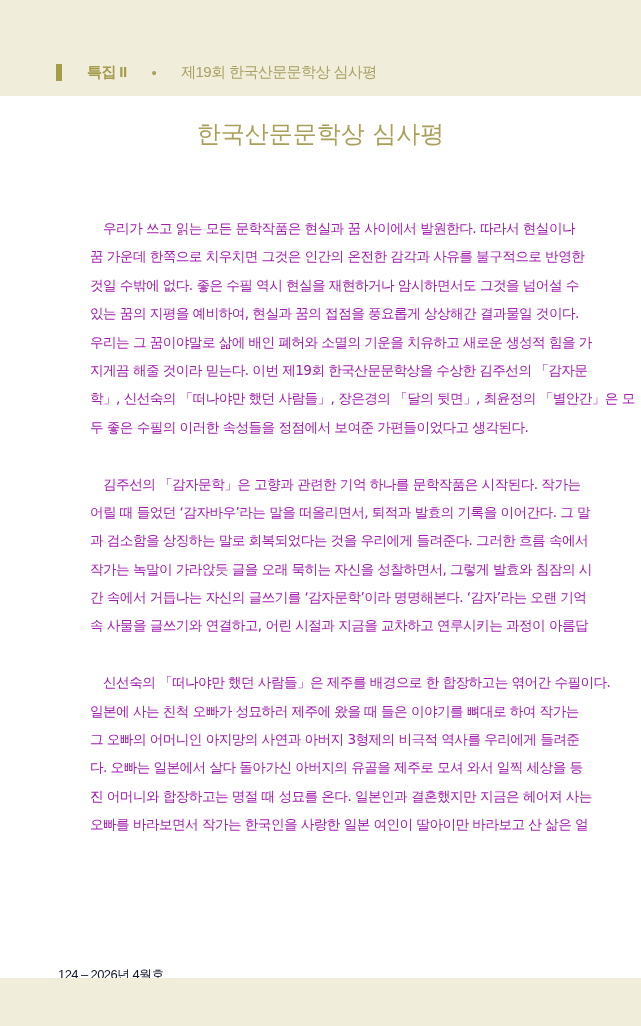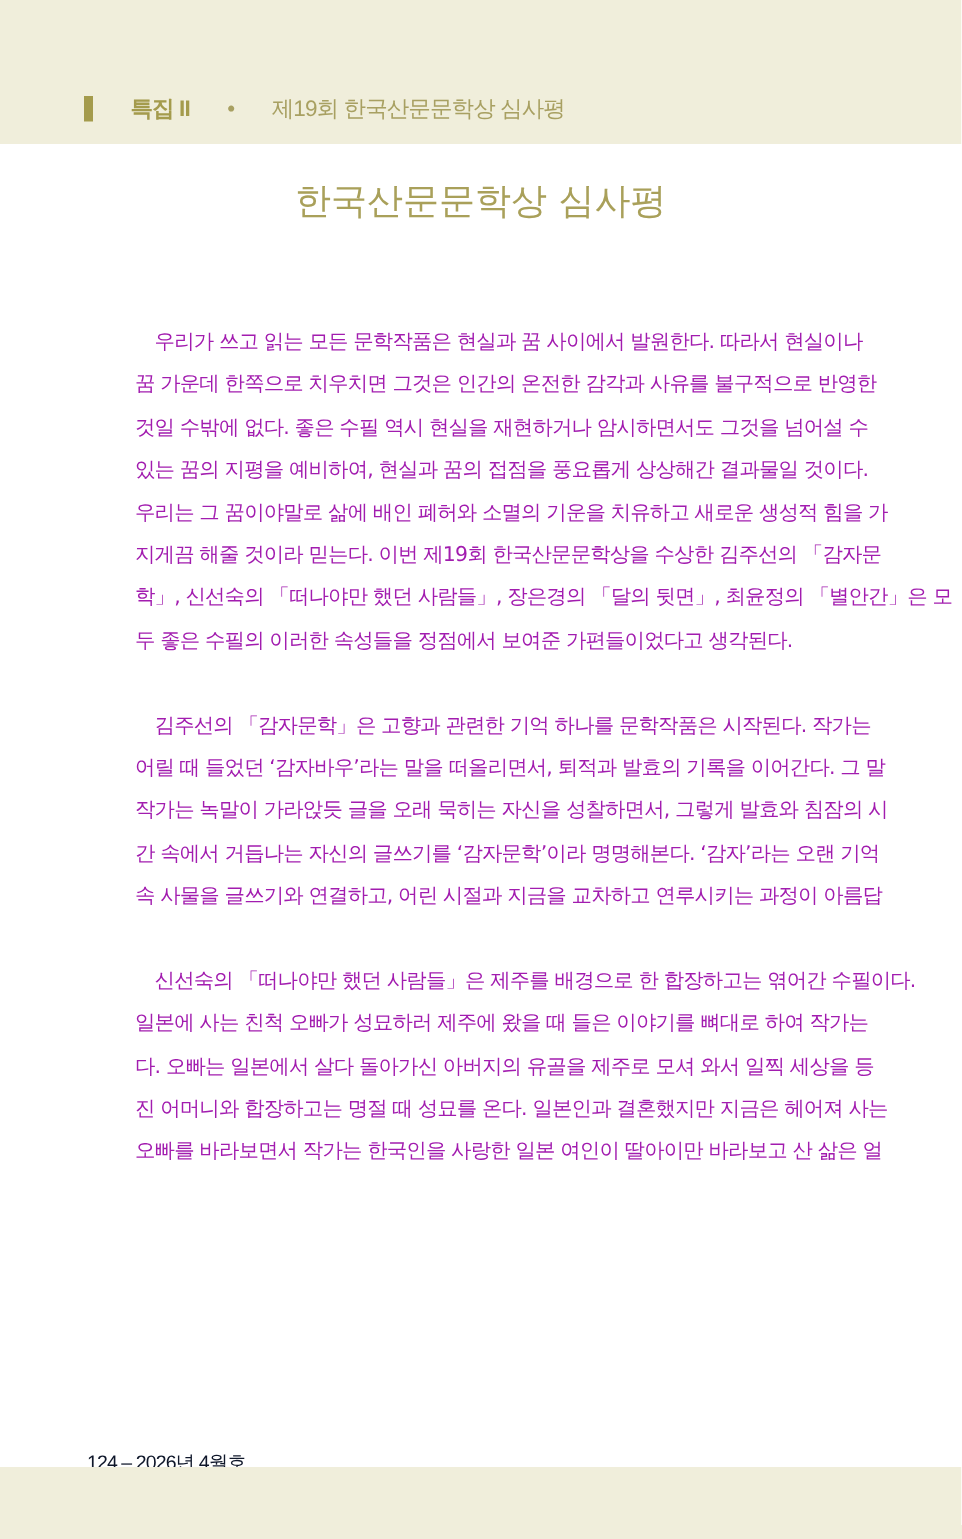--- a/index.html
+++ b/index.html
@@ -64,28 +64,30 @@
     <div class="line">있는 꿈의 지평을 예비하여, 현실과 꿈의 접점을 풍요롭게 상상해간 결과물일 것이다.</div>
     <div class="line">우리는 그 꿈이야말로 삶에 배인 폐허와 소멸의 기운을 치유하고 새로운 생성적 힘을 가</div>
     <div class="line">지게끔 해줄 것이라 믿는다. 이번 제19회 한국산문문학상을 수상한 김주선의 「감자문</div>
     <div class="line">학」, 신선숙의 「떠나야만 했던 사람들」, 장은경의 「달의 뒷면」, 최윤정의 「별안간」은 모</div>
     <div class="line">두 좋은 수필의 이러한 속성들을 정점에서 보여준 가편들이었다고 생각된다.</div>
   </div>
   <div class="para-gap"></div>
   <div>
     <div class="line">　김주선의 「감자문학」은 고향과 관련한 기억 하나를 문학작품은 시작된다. 작가는</div>
     <div class="line">어릴 때 들었던 ‘감자바우’라는 말을 떠올리면서, 퇴적과 발효의 기록을 이어간다. 그 말</div>
+    <div class="line">과 검소함을 상징하는 말로 회복되었다는 것을 우리에게 들려준다. 그러한 흐름 속에서</div>
     <div class="line">작가는 녹말이 가라앉듯 글을 오래 묵히는 자신을 성찰하면서, 그렇게 발효와 침잠의 시</div>
     <div class="line">간 속에서 거듭나는 자신의 글쓰기를 ‘감자문학’이라 명명해본다. ‘감자’라는 오랜 기억</div>
     <div class="line">속 사물을 글쓰기와 연결하고, 어린 시절과 지금을 교차하고 연루시키는 과정이 아름답</div>
   </div>
   <div class="para-gap"></div>
   <div>
     <div class="line">　신선숙의 「떠나야만 했던 사람들」은 제주를 배경으로 한 합장하고는 엮어간 수필이다.</div>
     <div class="line">일본에 사는 친척 오빠가 성묘하러 제주에 왔을 때 들은 이야기를 뼈대로 하여 작가는</div>
+    <div class="line">그 오빠의 어머니인 아지망의 사연과 아버지 3형제의 비극적 역사를 우리에게 들려준</div>
     <div class="line">다. 오빠는 일본에서 살다 돌아가신 아버지의 유골을 제주로 모셔 와서 일찍 세상을 등</div>
     <div class="line">진 어머니와 합장하고는 명절 때 성묘를 온다. 일본인과 결혼했지만 지금은 헤어져 사는</div>
     <div class="line">오빠를 바라보면서 작가는 한국인을 사랑한 일본 여인이 딸아이만 바라보고 산 삶은 얼</div>
   </div>
 </div>
 
 <div class="footer-text">
   <span>124</span>
   <span>–</span>
   <span>2026년 4월호</span>

